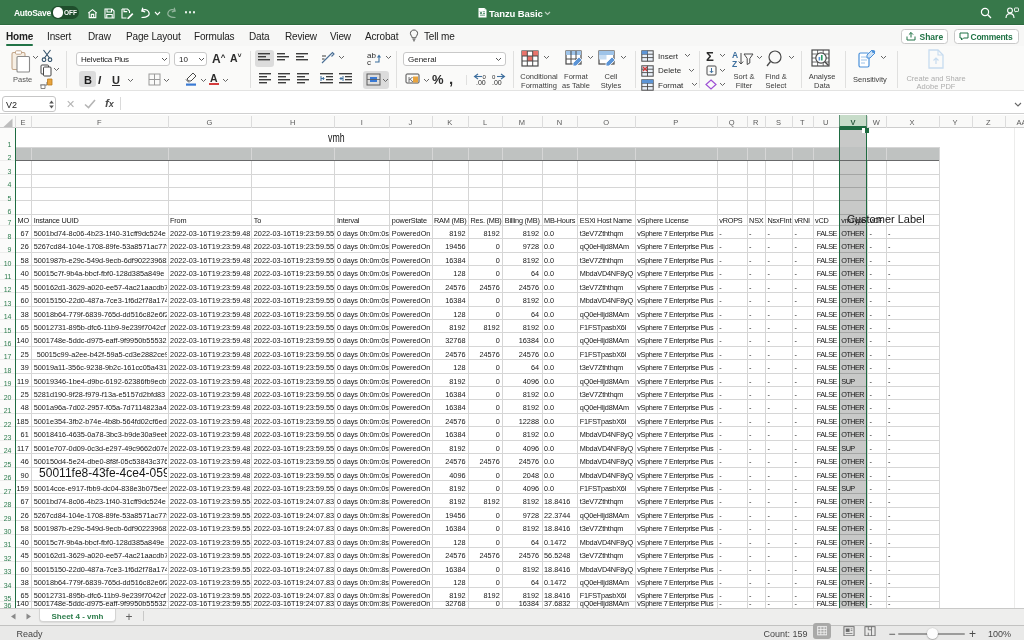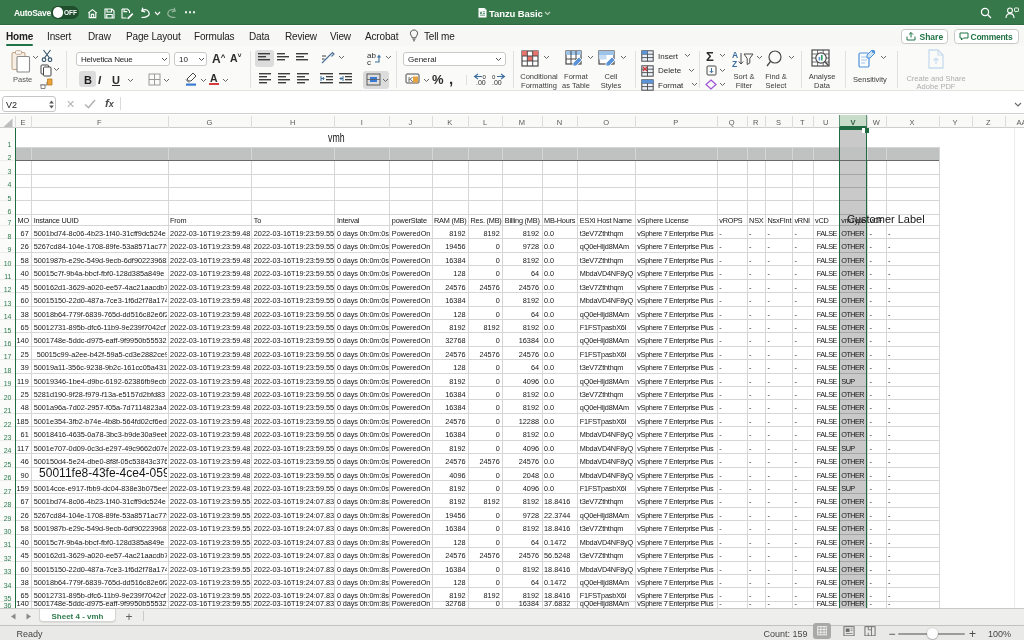--- a/index.html
+++ b/index.html
@@ -111,21 +111,21 @@
   </svg>
 <svg class="ab" style="left:53px;top:66.5px" width="7" height="5" viewBox="0 0 7 5">
     <path d="M1 1 3.5 3.5 6 1" fill="none" stroke="#666" stroke-width="1"></path>
   </svg>
 <svg class="ab" style="left:39px;top:78px" width="14" height="12" viewBox="0 0 14 12">
     <path d="M1 7 L8 7 L8 4 L12 4" fill="none" stroke="#777" stroke-width="1"></path>
     <path d="M8.5 1 H13 V7 H8.5Z" fill="#e8a33d" stroke="#b97c20" stroke-width="0.8"></path>
     <path d="M2 7 H6 V10.5 H2Z" fill="#fff" stroke="#777" stroke-width="0.9"></path>
   </svg>
 <div class="ab" style="left:76px;top:51.5px;width:94px;height:14.5px;background:#fff;border:1px solid #c9c9c9;border-radius:3px"></div>
-<div class="ab" style="left:81px;top:54.5px;font-size:8px;color:#1c1c1c;letter-spacing:-0.2px">Helvetica Neue</div>
+<div class="ab" style="left:81px;top:54.5px;font-size:8px;color:#1c1c1c;letter-spacing:-0.2px">Helvetica Plus</div>
 <svg class="ab" style="left:161px;top:56.5px" width="7" height="5" viewBox="0 0 7 5">
     <path d="M1 1 3.5 3.5 6 1" fill="none" stroke="#555" stroke-width="1"></path>
   </svg>
 <div class="ab" style="left:174px;top:51.5px;width:33px;height:14.5px;background:#fff;border:1px solid #c9c9c9;border-radius:3px"></div>
 <div class="ab" style="left:179px;top:54.5px;font-size:8px;color:#1c1c1c">10</div>
 <svg class="ab" style="left:198px;top:56.5px" width="7" height="5" viewBox="0 0 7 5">
     <path d="M1 1 3.5 3.5 6 1" fill="none" stroke="#555" stroke-width="1"></path>
   </svg>
 <div class="ab" style="left:212px;top:52px;font-size:12px;font-weight:600;color:#2b2b2b">A<span style="font-size:8px;vertical-align:4px">˄</span></div>
 <div class="ab" style="left:230px;top:52px;font-size:10.5px;font-weight:600;color:#2b2b2b">A<span style="font-size:7px;vertical-align:4px">˅</span></div>

